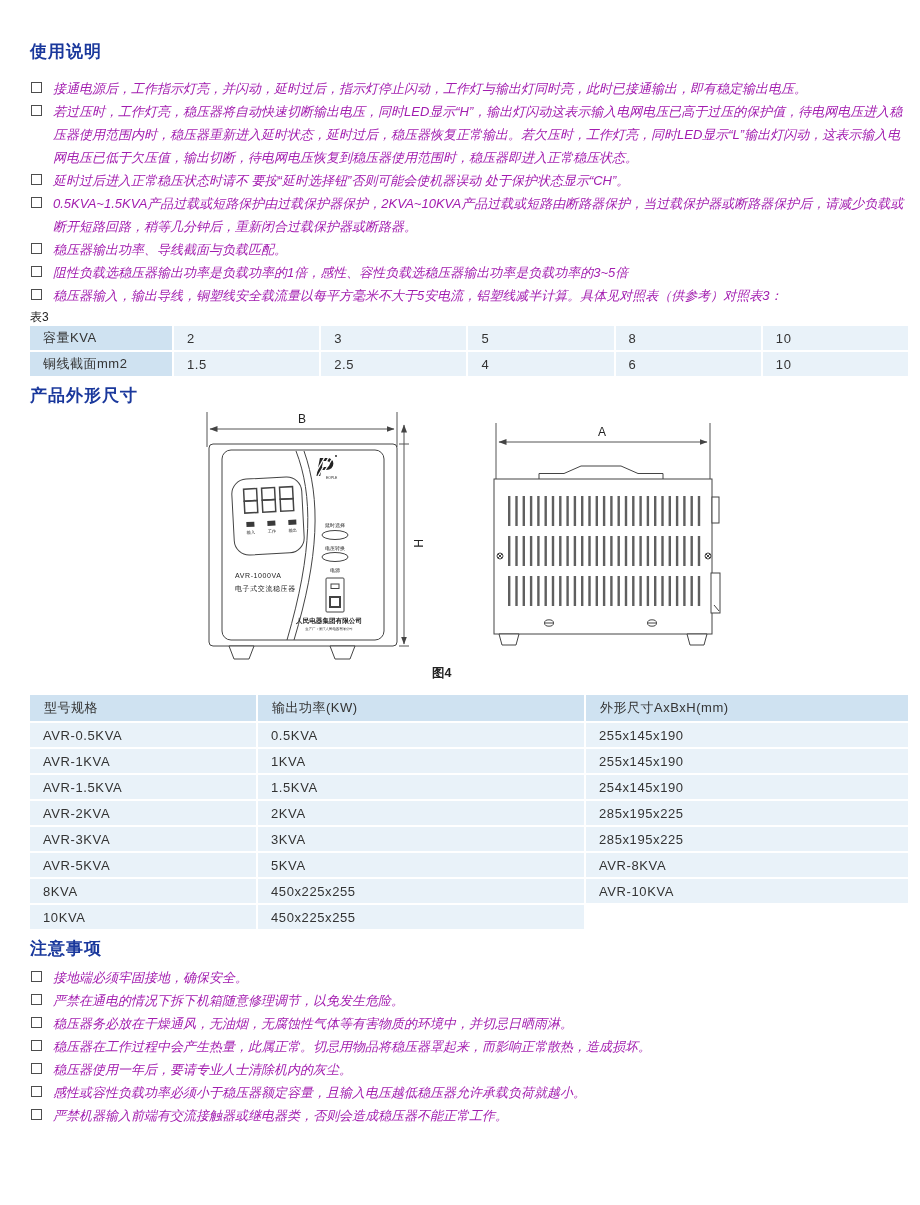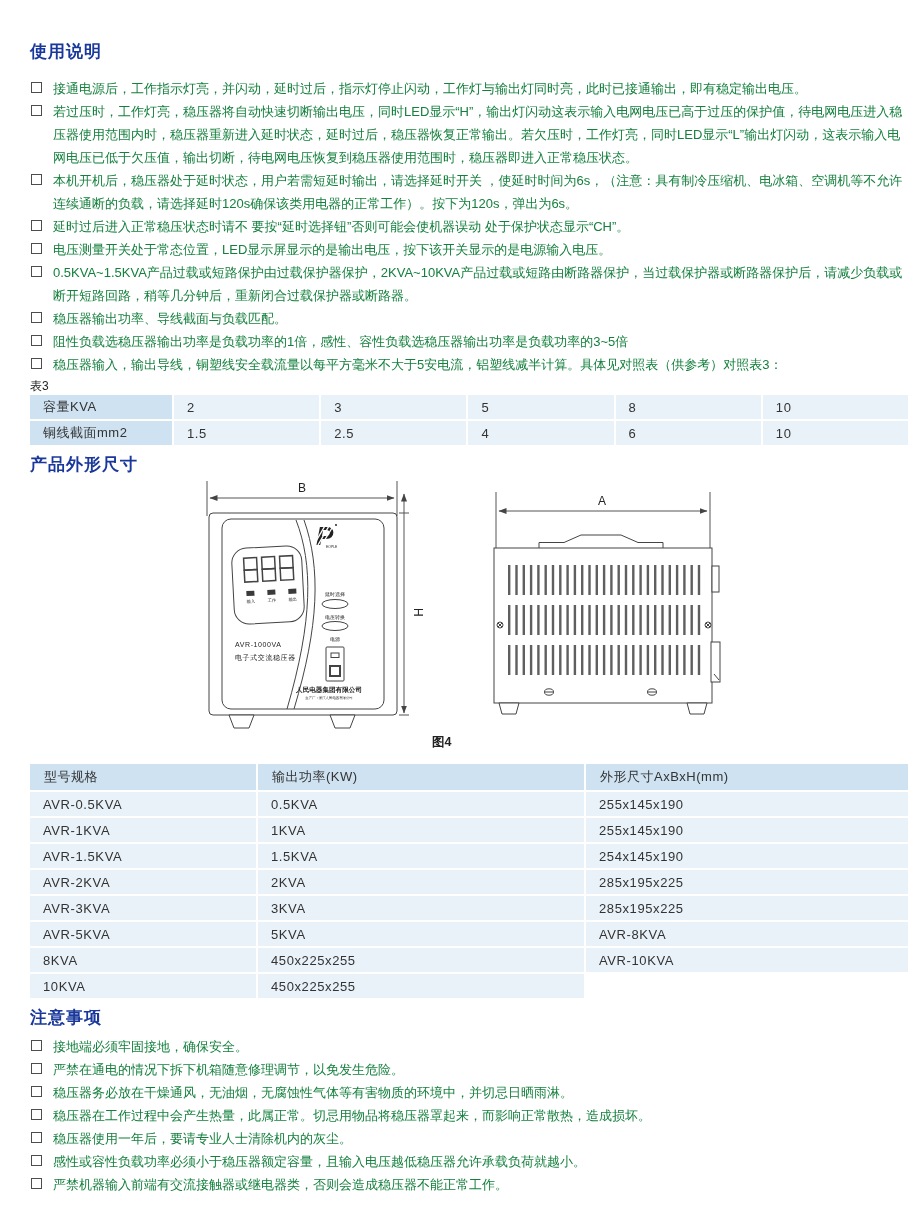--- a/index.html
+++ b/index.html
@@ -14,21 +14,21 @@
   h2.sec-title {
     margin-top:8px;
     font-size:17px; font-weight:bold; color:#1a389c;
     letter-spacing:1px;
   }
 
   ul.checklist { list-style:none; margin-top:14px; }
   ul.checklist.tight { margin-top:6px; }
   ul.checklist li {
     position:relative; padding-left:23px;
-    font-size:13px; line-height:23px; color:#15803d;
+    font-size:13px; line-height:23px; color:#a21caf;font-style:italic;
   }
   .cb {
     position:absolute; left:1px; top:5px;
     width:11px; height:11px;
     border:1.5px solid #4d4d4d; background:#fff;
   }
 
   .tbl-cap {
     margin-top:2px; text-align:left;
     font-size:12px; color:#222; height:17px; line-height:17px;
@@ -57,23 +57,23 @@
 </head>
 <body>
 
 <div class="page">
 
   <h2 class="sec-title">使用说明</h2>
 
   <ul class="checklist">
     <li><span class="cb"></span><span>接通电源后，工作指示灯亮，并闪动，延时过后，指示灯停止闪动，工作灯与输出灯同时亮，此时已接通输出，即有稳定输出电压。</span></li>
     <li><span class="cb"></span><span>若过压时，工作灯亮，稳压器将自动快速切断输出电压，同时LED显示“H”，输出灯闪动这表示输入电网电压已高于过压的保护值，待电网电压进入稳压器使用范围内时，稳压器重新进入延时状态，延时过后，稳压器恢复正常输出。若欠压时，工作灯亮，同时LED显示“L”输出灯闪动，这表示输入电网电压已低于欠压值，输出切断，待电网电压恢复到稳压器使用范围时，稳压器即进入正常稳压状态。</span></li>
-    <li><span class="cb"></span><span>本机开机后，稳压器处于延时状态，用户若需短延时输出，请选择延时开关 ，使延时时间为6s，（注意：具有制冷压缩机、电冰箱、空调机等不允许连续通断的负载，请选择延时120s确保该类用电器的正常工作）。按下为120s，弹出为6s。</span></li>
+    <li><span class="cb"></span></li>
     <li><span class="cb"></span><span>延时过后进入正常稳压状态时请不 要按“延时选择钮”否则可能会使机器误动 处于保护状态显示“CH”。</span></li>
-    <li><span class="cb"></span><span>电压测量开关处于常态位置，LED显示屏显示的是输出电压，按下该开关显示的是电源输入电压。</span></li>
+    <li><span class="cb"></span></li>
     <li><span class="cb"></span><span>0.5KVA~1.5KVA产品过载或短路保护由过载保护器保护，2KVA~10KVA产品过载或短路由断路器保护，当过载保护器或断路器保护后，请减少负载或断开短路回路，稍等几分钟后，重新闭合过载保护器或断路器。</span></li>
     <li><span class="cb"></span><span>稳压器输出功率、导线截面与负载匹配。</span></li>
     <li><span class="cb"></span><span>阻性负载选稳压器输出功率是负载功率的1倍，感性、容性负载选稳压器输出功率是负载功率的3~5倍</span></li>
     <li><span class="cb"></span><span>稳压器输入，输出导线，铜塑线安全载流量以每平方毫米不大于5安电流，铝塑线减半计算。具体见对照表（供参考）对照表3：</span></li>
   </ul>
 
   <div class="tbl-cap">表3</div>
 
   <div class="grid-table" id="wire-table">
     <div class="cell head">容量KVA</div>

